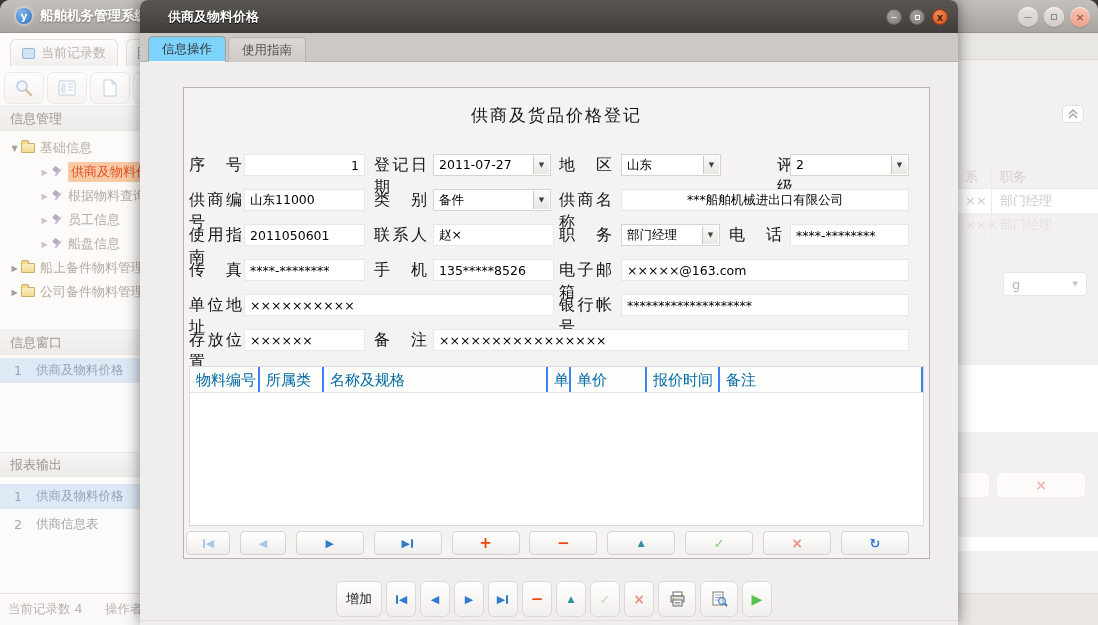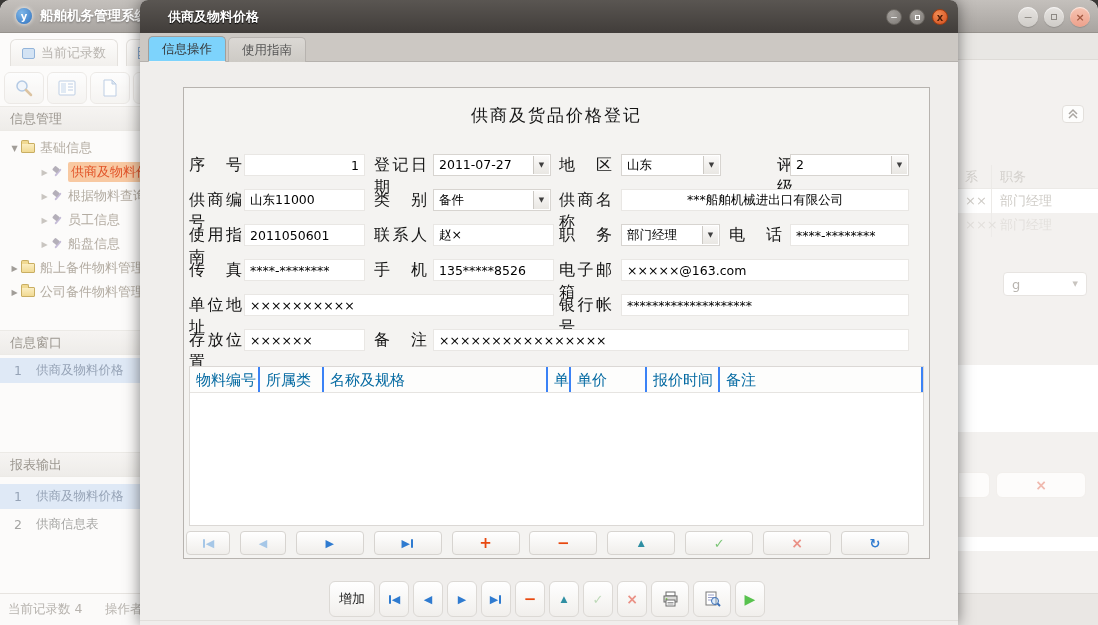--- a/index.html
+++ b/index.html
@@ -91,21 +91,21 @@
   .ghead{display:flex;height:26px;background:#fdfdfc;border-bottom:1px solid #e6e4e1}
   .gcol{font-size:15px;color:#0369a1;line-height:26px;padding-left:6px;border-right:2px solid #3b82f6;overflow:hidden;white-space:nowrap;flex:none}
   .loading{position:absolute;left:50%;top:68px;transform:translateX(-50%);width:100px;height:52px;background:#e7e6e4;border-radius:6px;display:flex;flex-direction:column;align-items:center;justify-content:center;gap:5px}
   .loading .txt{font-size:12.5px;color:#8a8884}
   .spin{position:relative;width:14px;height:14px}
   .spin i{position:absolute;left:6px;top:0;width:2px;height:14px;background:#4c4a48;border-radius:1px}
   .spin i:nth-child(2){transform:rotate(45deg)}.spin i:nth-child(3){transform:rotate(90deg)}.spin i:nth-child(4){transform:rotate(135deg)}
 
   .gridnav{position:absolute;left:2px;top:443px;width:723px;display:flex;justify-content:space-between}
   .nbtn{height:24px;border:1px solid #d7d4d0;border-radius:4px;background:linear-gradient(#ffffff,#f0eeeb);display:flex;align-items:center;justify-content:center;cursor:default}
-  .dlg-toolbar{position:absolute;left:189px;top:519px;display:flex;gap:4px;align-items:flex-start}
+  .dlg-toolbar{position:absolute;left:196px;top:519px;display:flex;gap:4px;align-items:flex-start}
   .tbtn{height:36px;border:1px solid #dcd9d5;border-radius:6px;background:linear-gradient(#ffffff,#f1efec);display:flex;align-items:center;justify-content:center;font-size:13px;color:#222;cursor:default}
   .dlg-bottomline{position:absolute;left:0;right:0;top:558px;border-top:1px solid #e2dfdb}
 
   
   .c-lblue{color:#a6c7e7}.c-blue{color:#2f7bd0}.c-orange{color:#e8480f}.c-teal{color:#2f8fa3}
   .c-green{color:#7cc677}.c-green-faded{color:#bdd9b8}.c-red{color:#ea9186}.c-play{color:#58c24e}.c-icon{color:#444}
   .tri{font-size:11px;line-height:1}.tri.big{font-size:14px}
   .bar{display:inline-block;width:2px;height:9px;background:currentColor;margin:0 1px;border-radius:1px}
   .pm{font-size:15px;font-weight:bold;line-height:1}
   .upg{font-size:9px;line-height:1}

